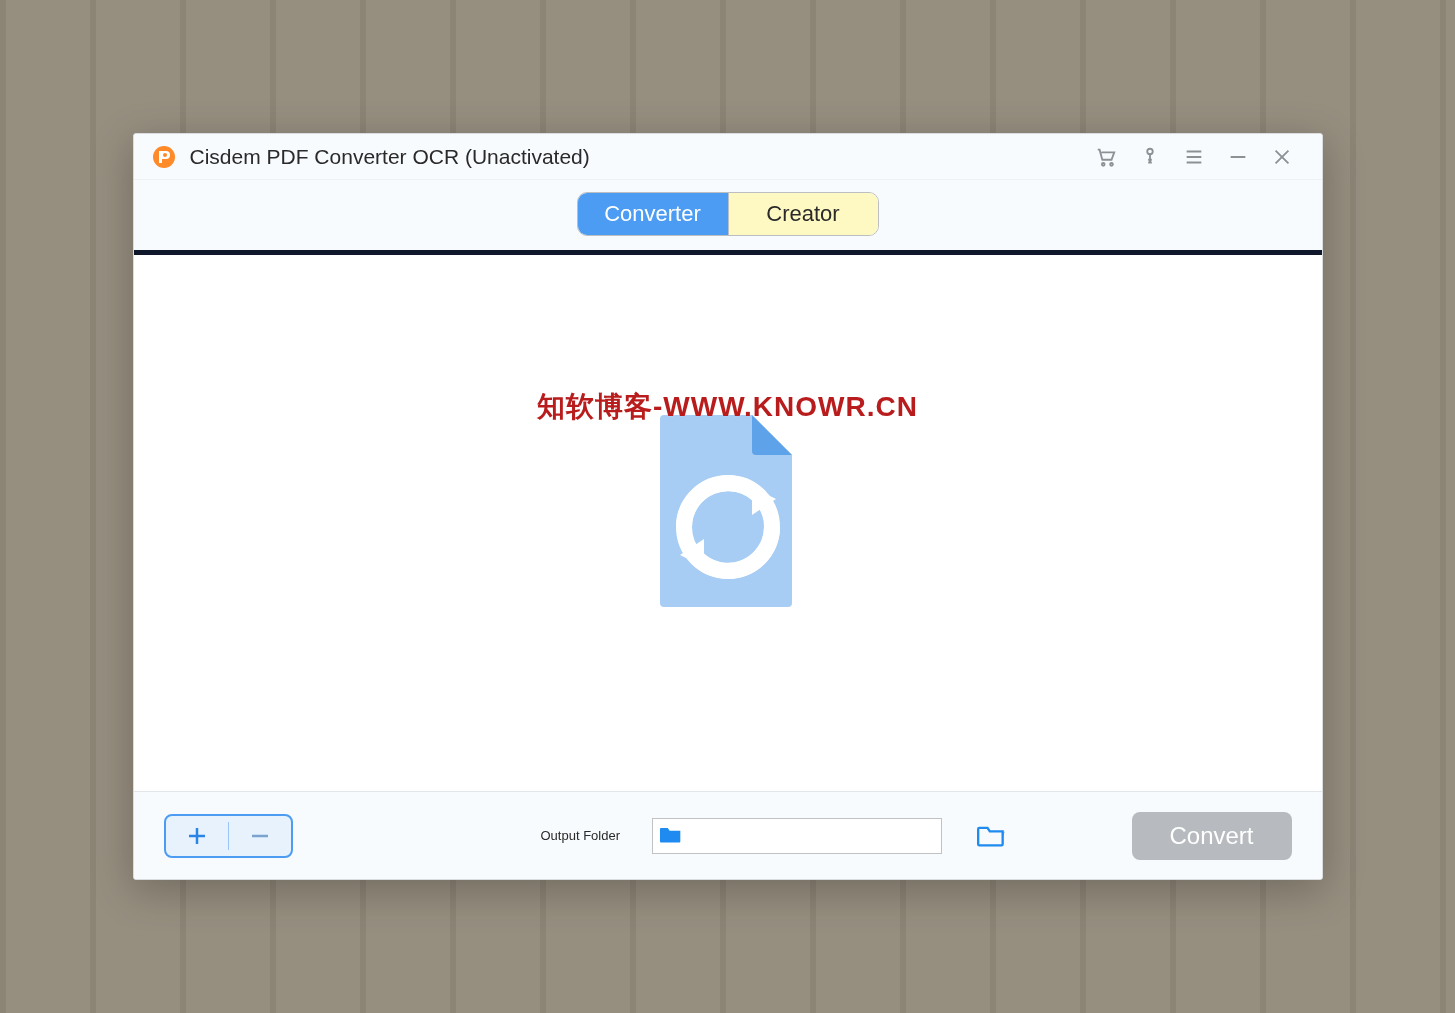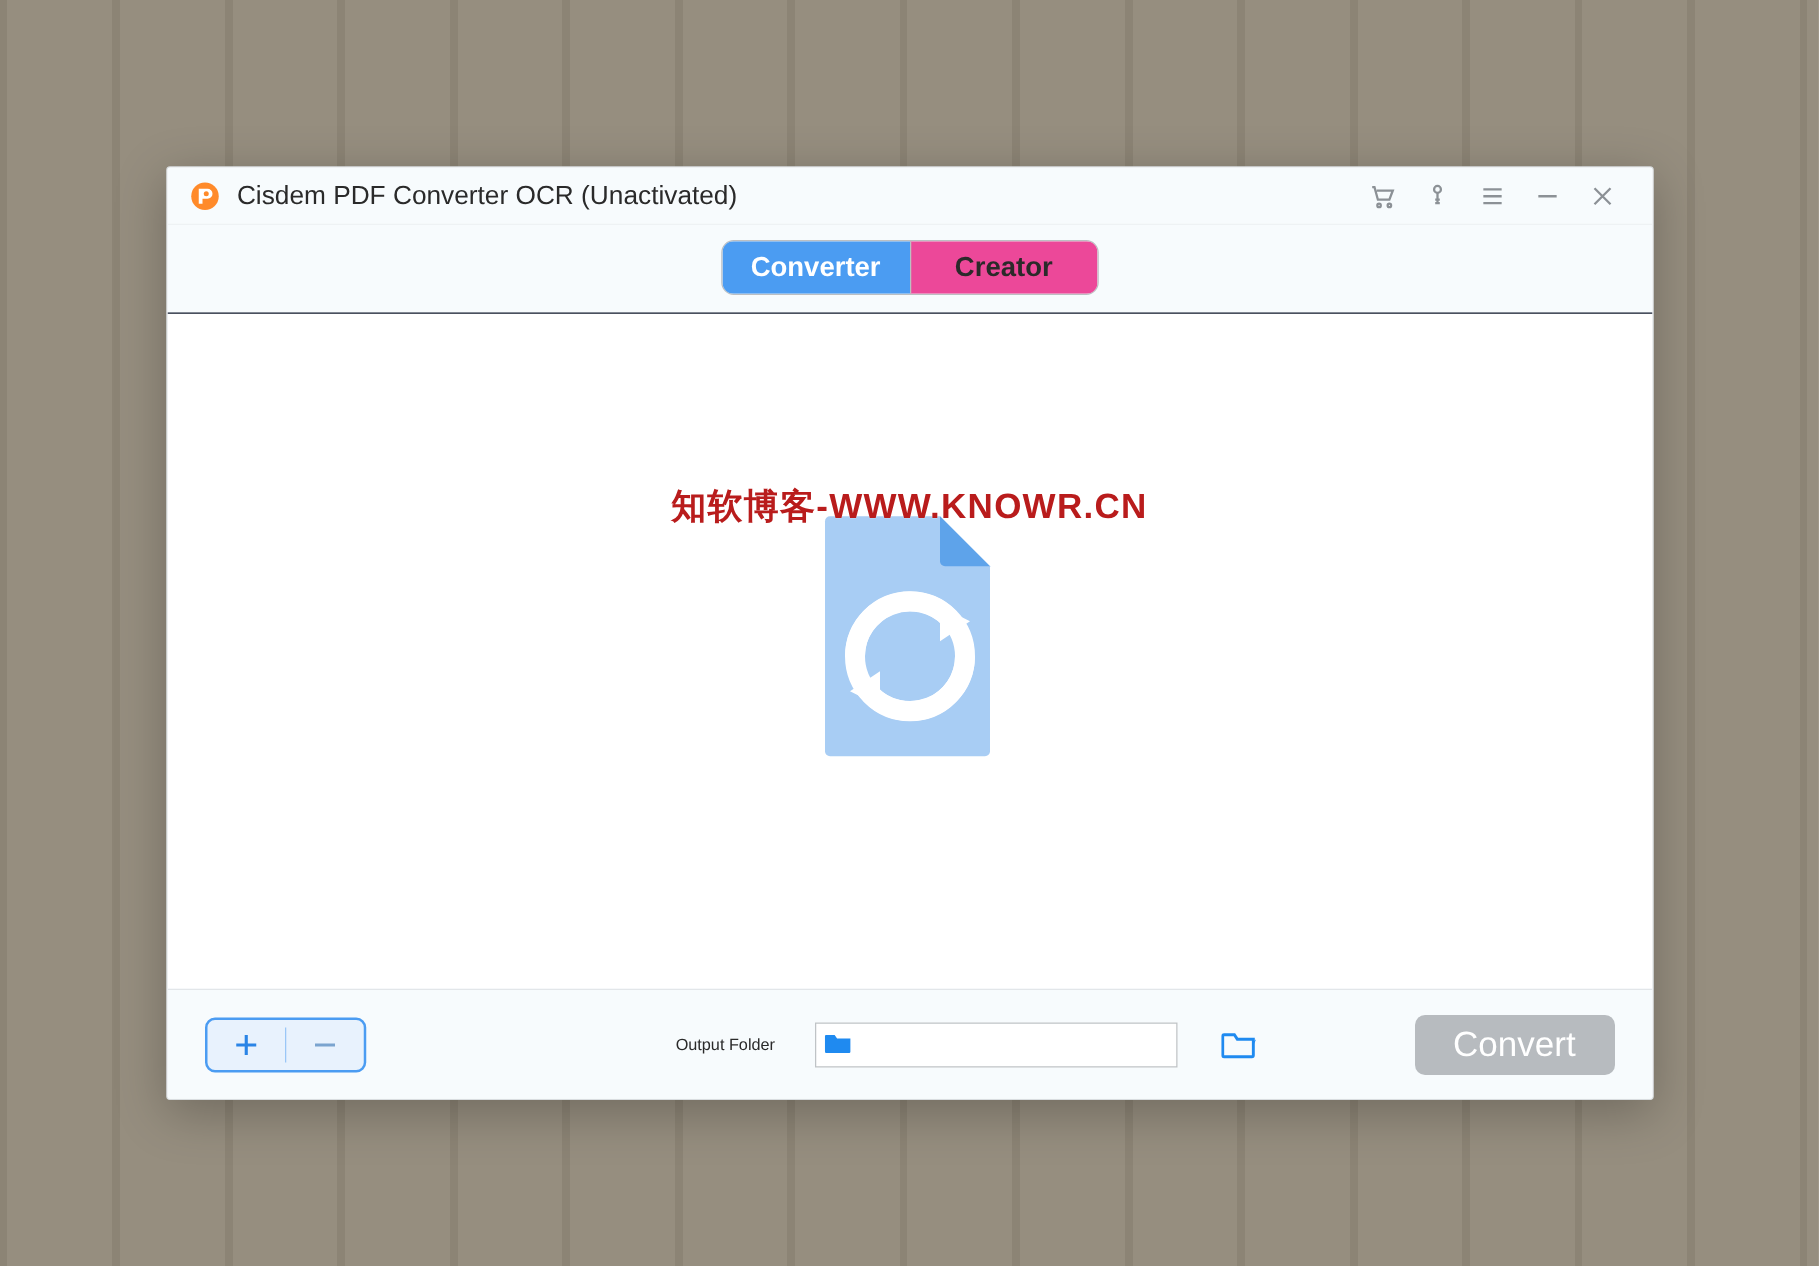--- a/index.html
+++ b/index.html
@@ -35,28 +35,28 @@
   .app-logo { width: 24px; height: 24px; margin-right: 14px; }
   .title-text { font-size: 21px; color: #2a2a2a; flex: 0 0 auto; }
   .title-spacer { flex: 1 1 auto; }
   .title-icon {
     width: 44px; height: 46px;
     display: flex; align-items: center; justify-content: center;
     color: #8c9196; cursor: pointer;
   }
   .title-icon svg { width: 22px; height: 22px; }
   
-  .mode-row { display: flex; justify-content: center; padding: 12px 0 14px; background: #f7fbfd; border-bottom: 1px solid #0f172a; font-weight: bold;}
+  .mode-row { display: flex; justify-content: center; padding: 12px 0 14px; background: #f7fbfd; border-bottom: 5px solid #0f172a;}
   .mode-tabs {
     display: flex; border: 1px solid #bcbfc2; border-radius: 10px; overflow: hidden;
     height: 44px;
   }
   .mode-tab {
     width: 150px; display: flex; align-items: center; justify-content: center;
-    font-size: 22px; cursor: pointer; background: #ec4899; color: #2a2a2a;
+    font-size: 22px; cursor: pointer; background: #fef9c3; color: #2a2a2a;
   }
   .mode-tab + .mode-tab { border-left: 1px solid #bcbfc2; }
   .mode-tab.active { background: #4b9cf2; color: #fff; }
   
   .main {
     flex: 1 1 auto; position: relative;
     display: flex; align-items: center; justify-content: center;
     flex-direction: column;
   }
   .drop-icon { width: 160px; height: 200px; margin-bottom: 24px; }
@@ -92,21 +92,21 @@
     padding: 0 6px;
   }
   .out-field .folder-glyph { width: 26px; height: 22px; margin-right: 6px; }
   .out-field input {
     border: none; outline: none; font-size: 16px; width: 100%; background: transparent;
   }
   .browse-btn { width: 34px; height: 34px; display: flex; align-items: center; justify-content: center; cursor: pointer; margin-left: 8px;}
   .bottom-spacer2 { flex: 1 1 auto; }
   .convert-btn {
     height: 48px; min-width: 160px; padding: 0 26px;
-    background: #b7bbbf; color: #fff; font-size: 28px;
+    background: #b7bbbf; color: #fff; font-size: 24px;
     border: none; border-radius: 8px; cursor: pointer;
   }
 </style>
 </head>
 <body>
 
 <div class="backdrop"></div>
 
 <div class="window">
 

